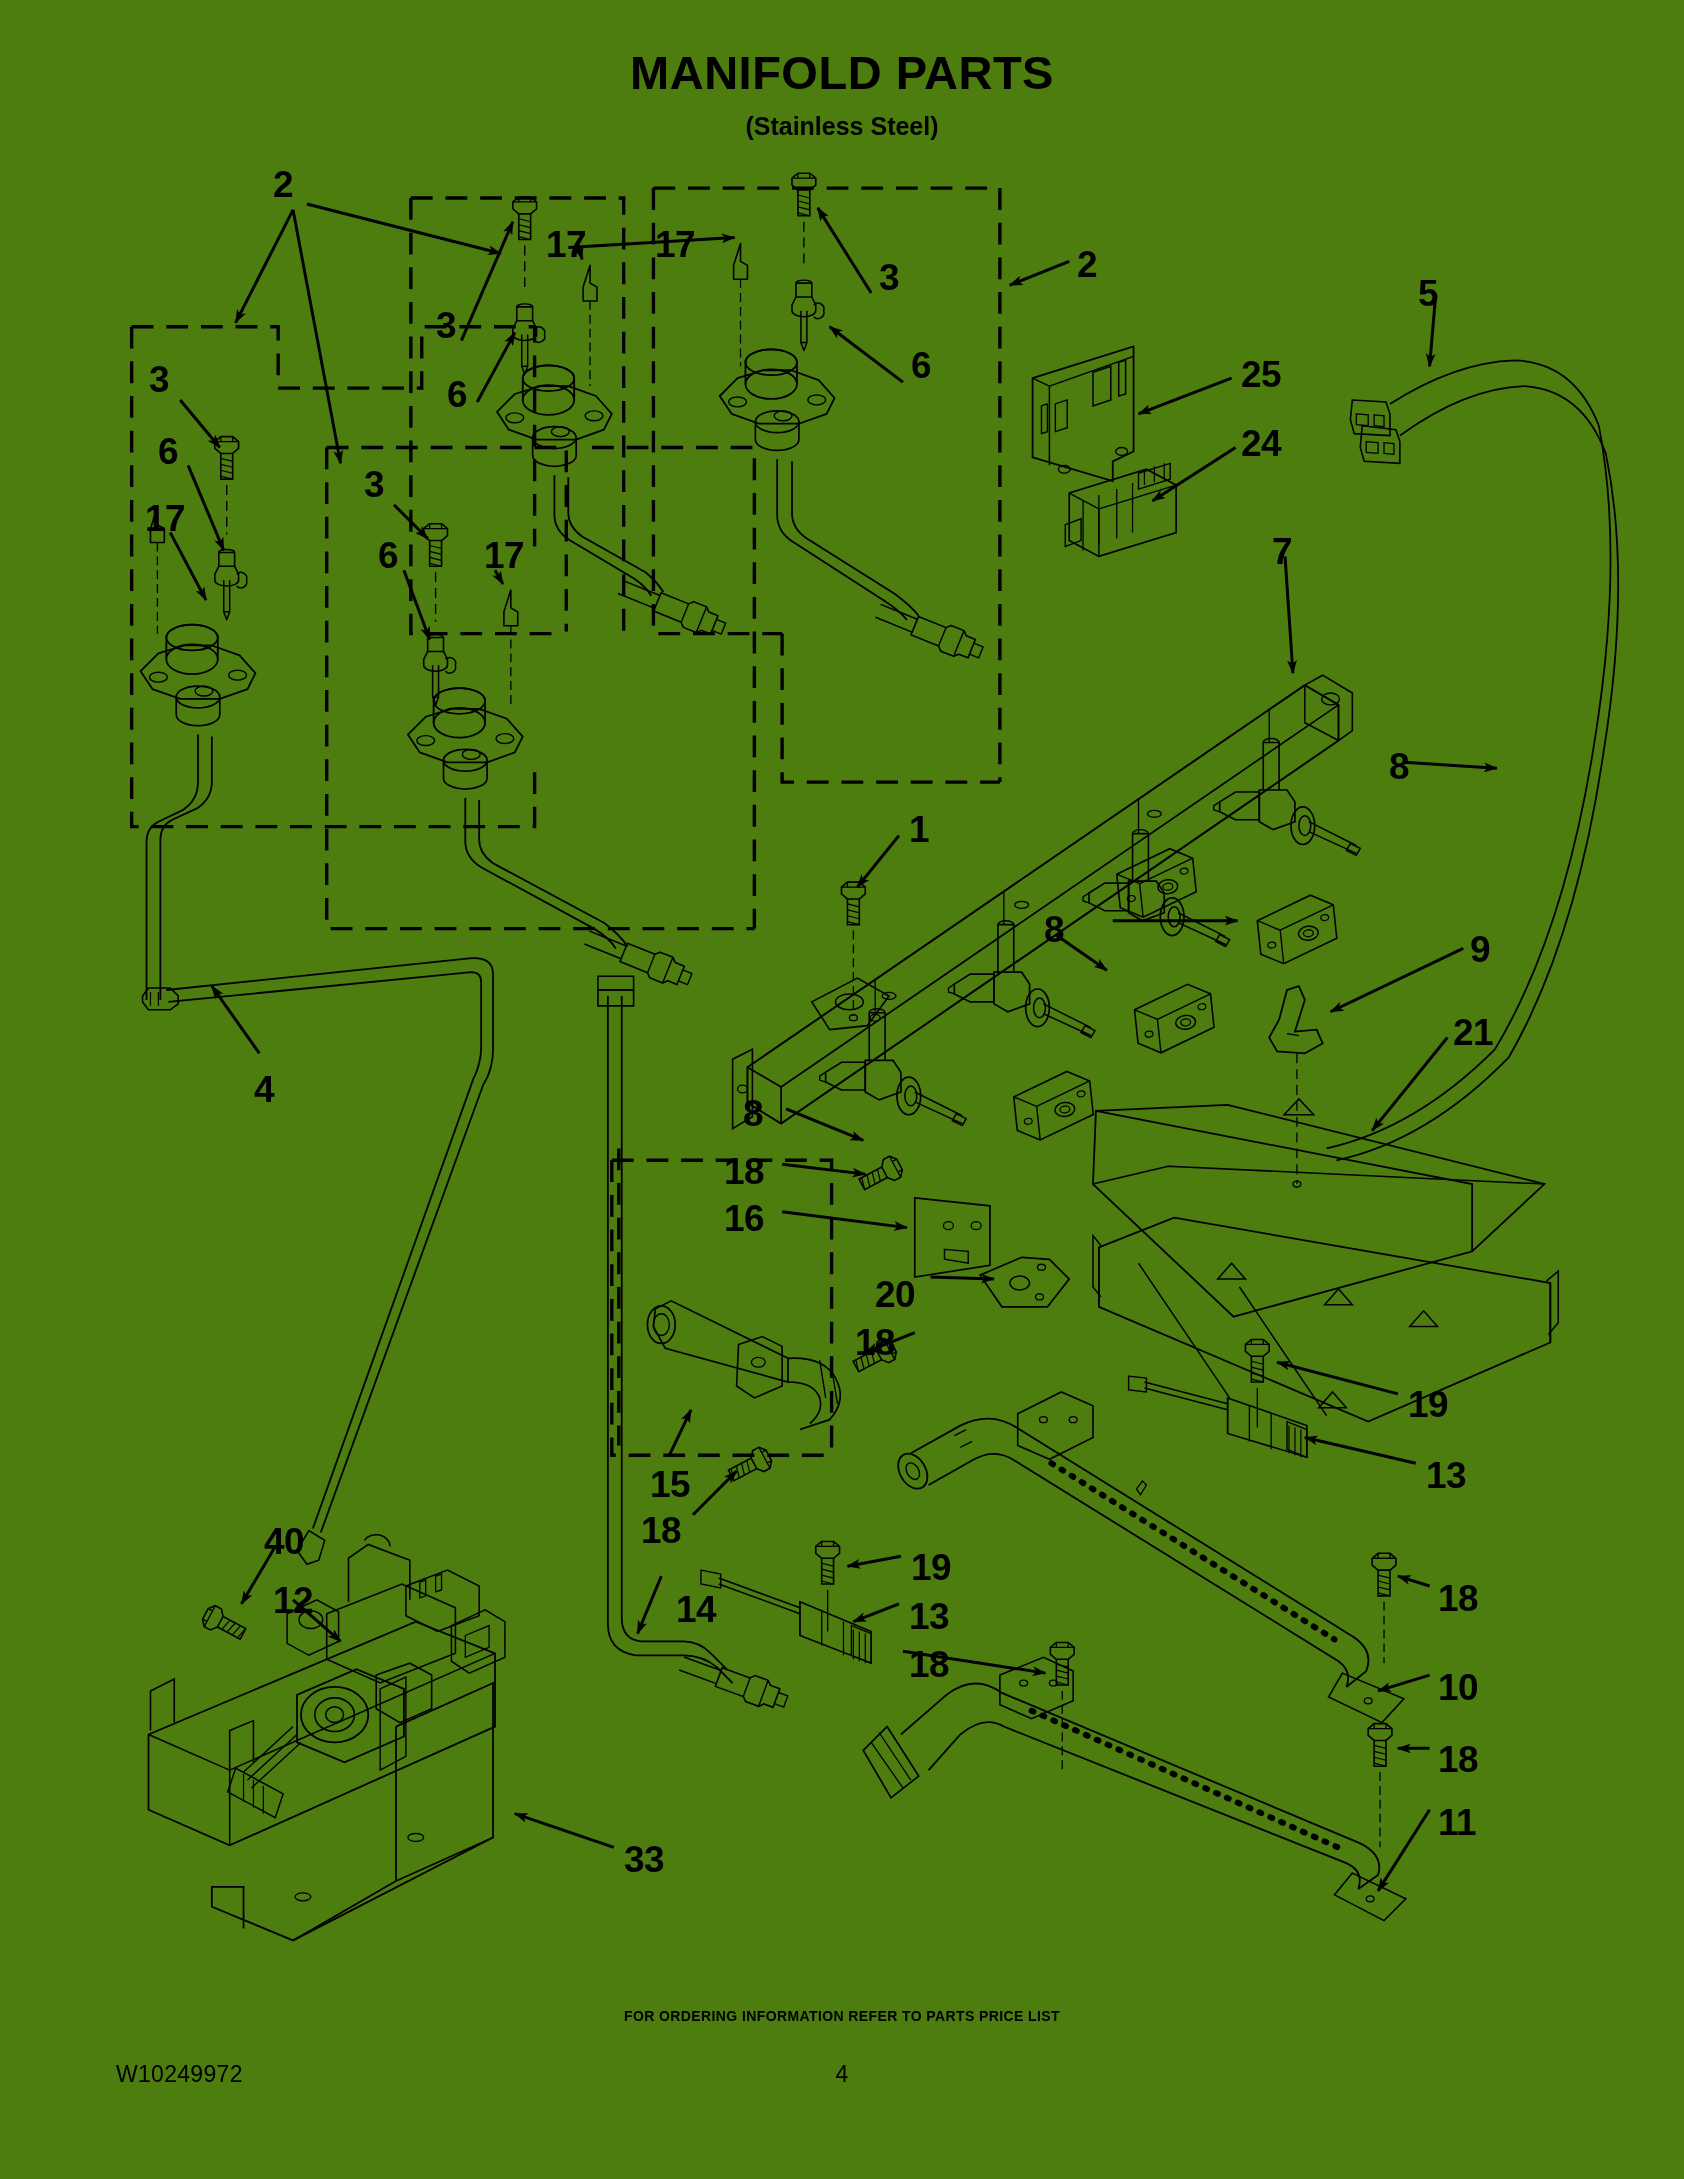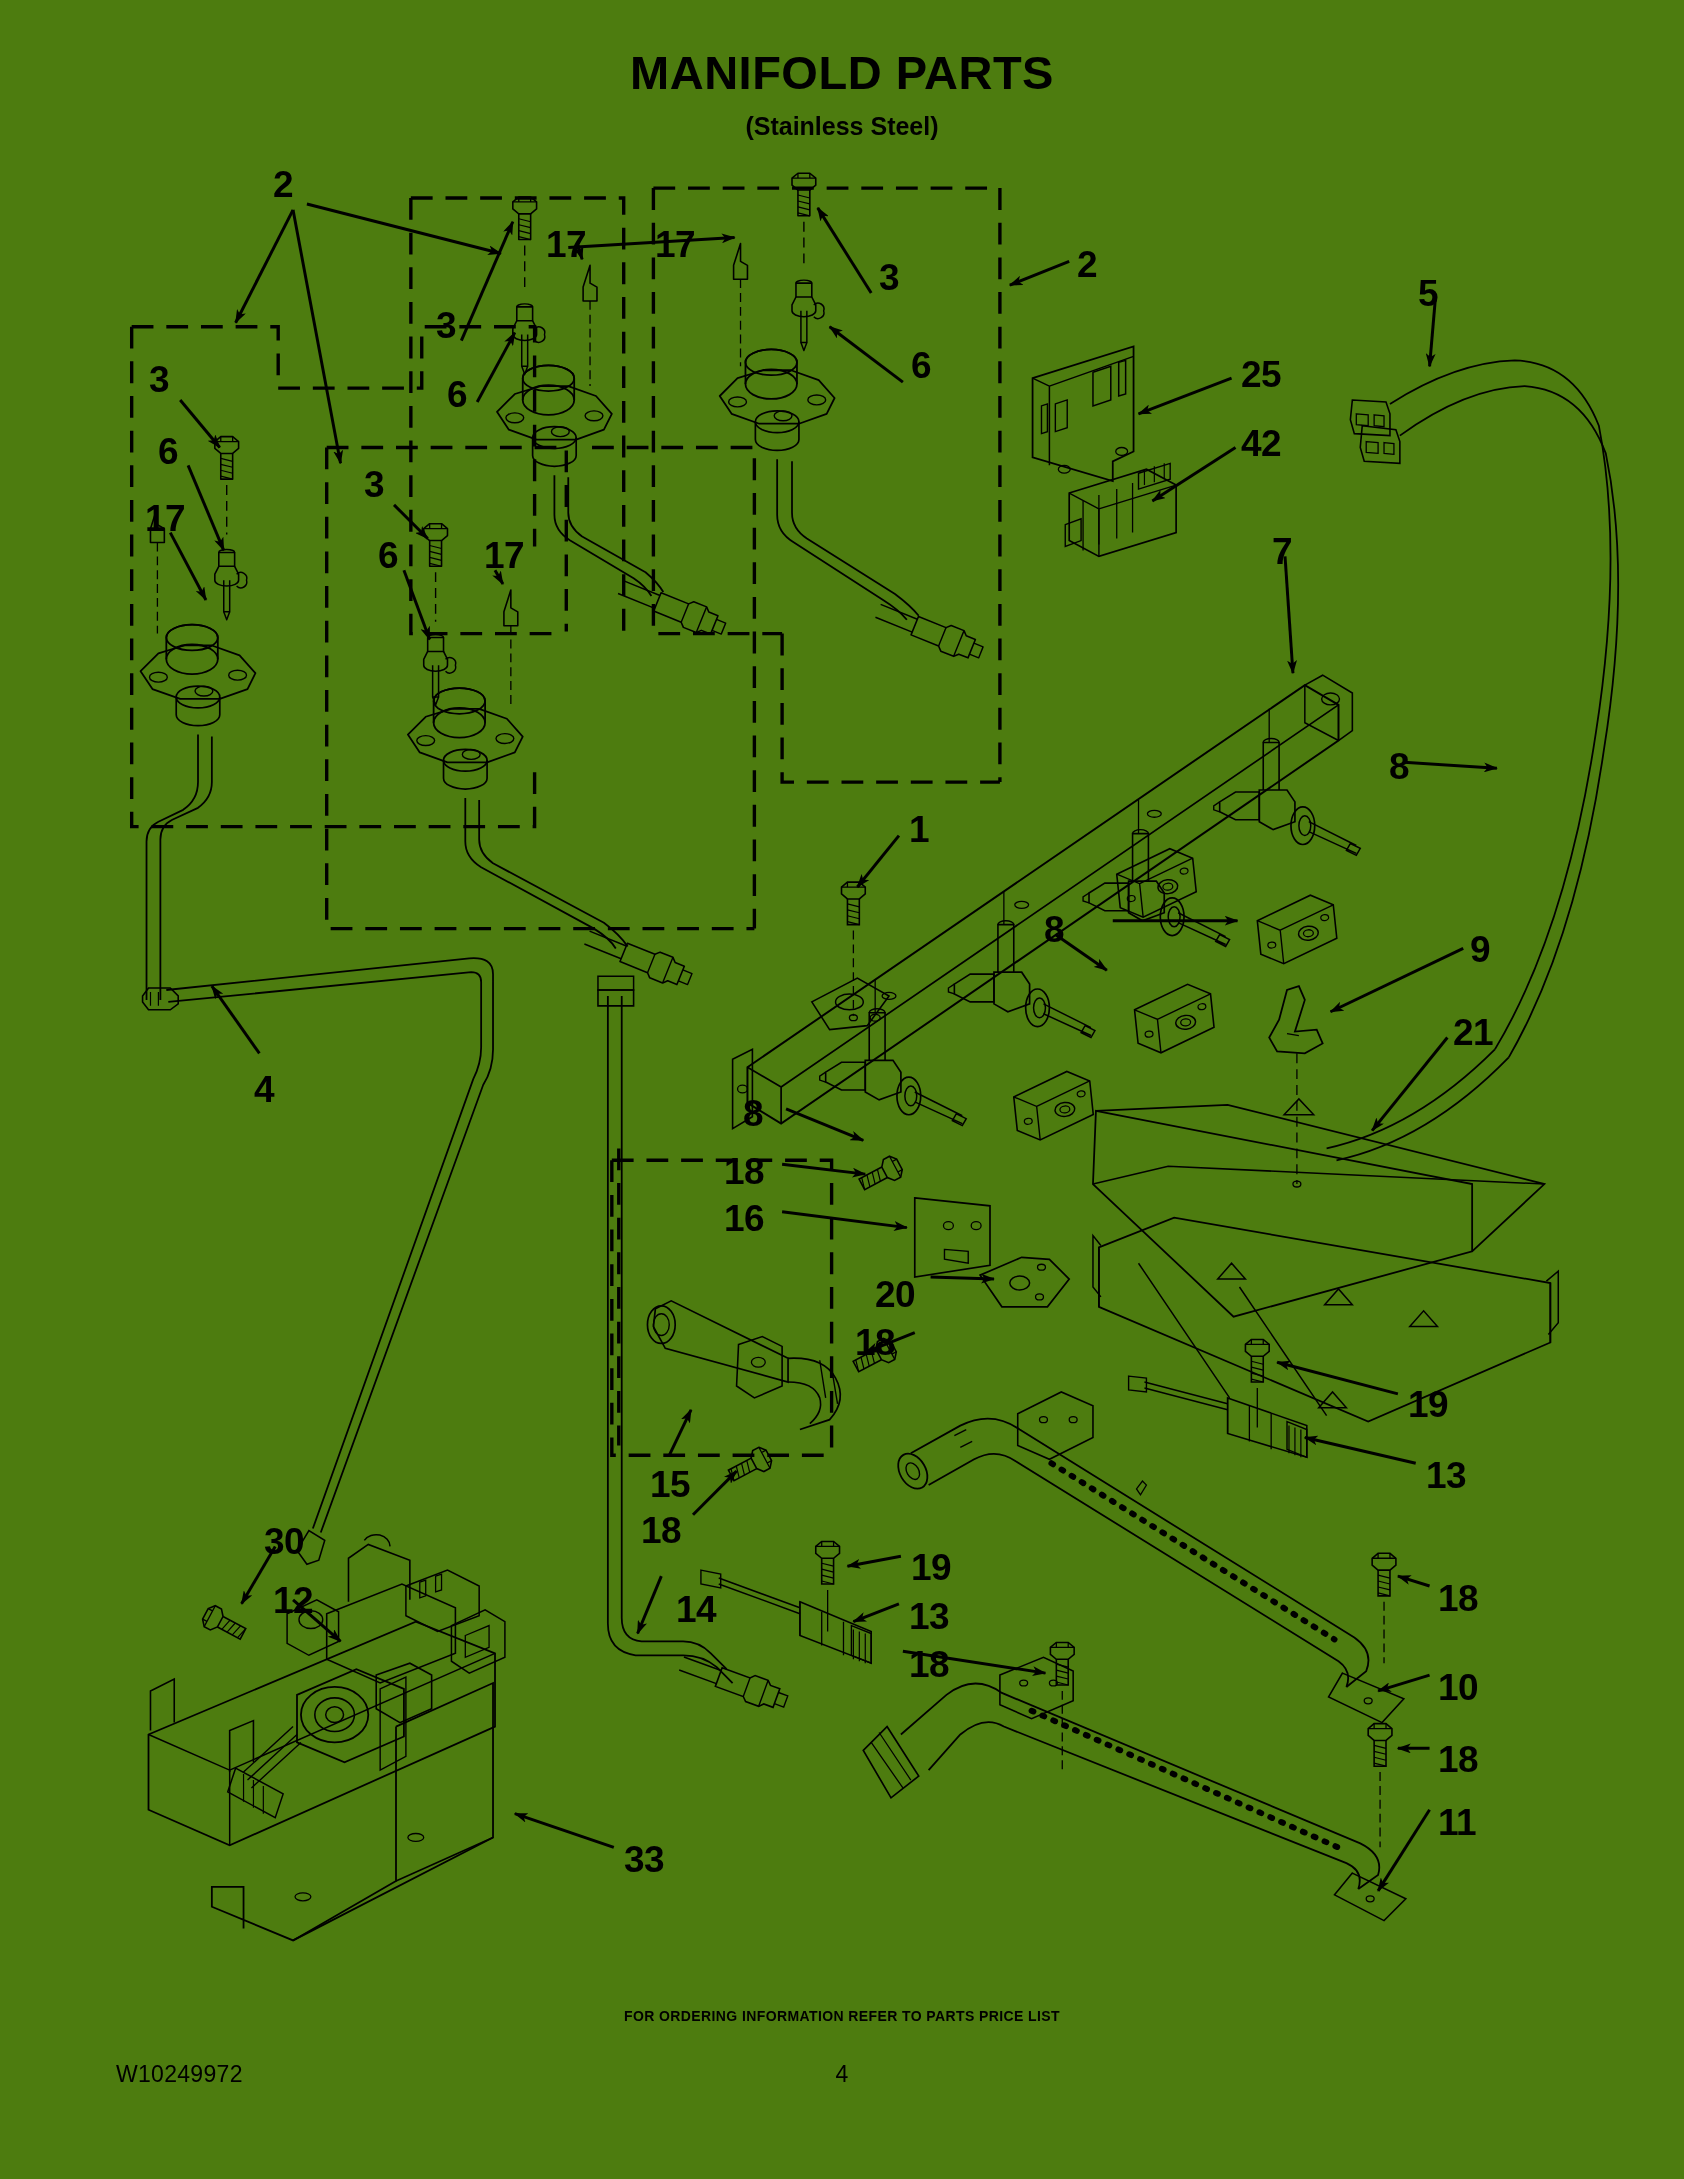--- a/index.html
+++ b/index.html
@@ -558,21 +558,21 @@
       <div class="callout" style="left: 546px; top: 226px;">17</div>
       <div class="callout" style="left: 655px; top: 226px;">17</div>
       <div class="callout" style="left: 436px; top: 307px;">3</div>
       <div class="callout" style="left: 879px; top: 259px;">3</div>
       <div class="callout" style="left: 1077px; top: 246px;">2</div>
       <div class="callout" style="left: 1418px; top: 275px;">5</div>
       <div class="callout" style="left: 447px; top: 376px;">6</div>
       <div class="callout" style="left: 911px; top: 347px;">6</div>
       <div class="callout" style="left: 1241px; top: 356px;">25</div>
       <div class="callout" style="left: 149px; top: 361px;">3</div>
-      <div class="callout" style="left: 1241px; top: 425px;">42</div>
+      <div class="callout" style="left: 1241px; top: 425px;">24</div>
       <div class="callout" style="left: 158px; top: 433px;">6</div>
       <div class="callout" style="left: 364px; top: 466px;">3</div>
       <div class="callout" style="left: 145px; top: 500px;">17</div>
       <div class="callout" style="left: 1272px; top: 533px;">7</div>
       <div class="callout" style="left: 378px; top: 537px;">6</div>
       <div class="callout" style="left: 484px; top: 537px;">17</div>
       <div class="callout" style="left: 1389px; top: 748px;">8</div>
       <div class="callout" style="left: 909px; top: 811px;">1</div>
       <div class="callout" style="left: 1044px; top: 911px;">8</div>
       <div class="callout" style="left: 1470px; top: 931px;">9</div>
@@ -586,21 +586,21 @@
       <div class="callout" style="left: 1408px; top: 1386px;">19</div>
       <div class="callout" style="left: 1426px; top: 1457px;">13</div>
       <div class="callout" style="left: 650px; top: 1466px;">15</div>
       <div class="callout" style="left: 641px; top: 1512px;">18</div>
       <div class="callout" style="left: 676px; top: 1591px;">14</div>
       <div class="callout" style="left: 911px; top: 1549px;">19</div>
       <div class="callout" style="left: 909px; top: 1598px;">13</div>
       <div class="callout" style="left: 909px; top: 1646px;">18</div>
       <div class="callout" style="left: 1438px; top: 1580px;">18</div>
       <div class="callout" style="left: 1438px; top: 1669px;">10</div>
-      <div class="callout" style="left: 264px; top: 1523px;">30</div>
+      <div class="callout" style="left: 264px; top: 1523px;">40</div>
       <div class="callout" style="left: 273px; top: 1582px;">12</div>
       <div class="callout" style="left: 1438px; top: 1741px;">18</div>
       <div class="callout" style="left: 1438px; top: 1804px;">11</div>
       <div class="callout" style="left: 624px; top: 1841px;">33</div>
     </div>
 
   <div id="footer-note">FOR ORDERING INFORMATION REFER TO PARTS PRICE LIST</div>
   <div id="doc-number">W10249972</div>
   <div id="page-number">4</div>
 

